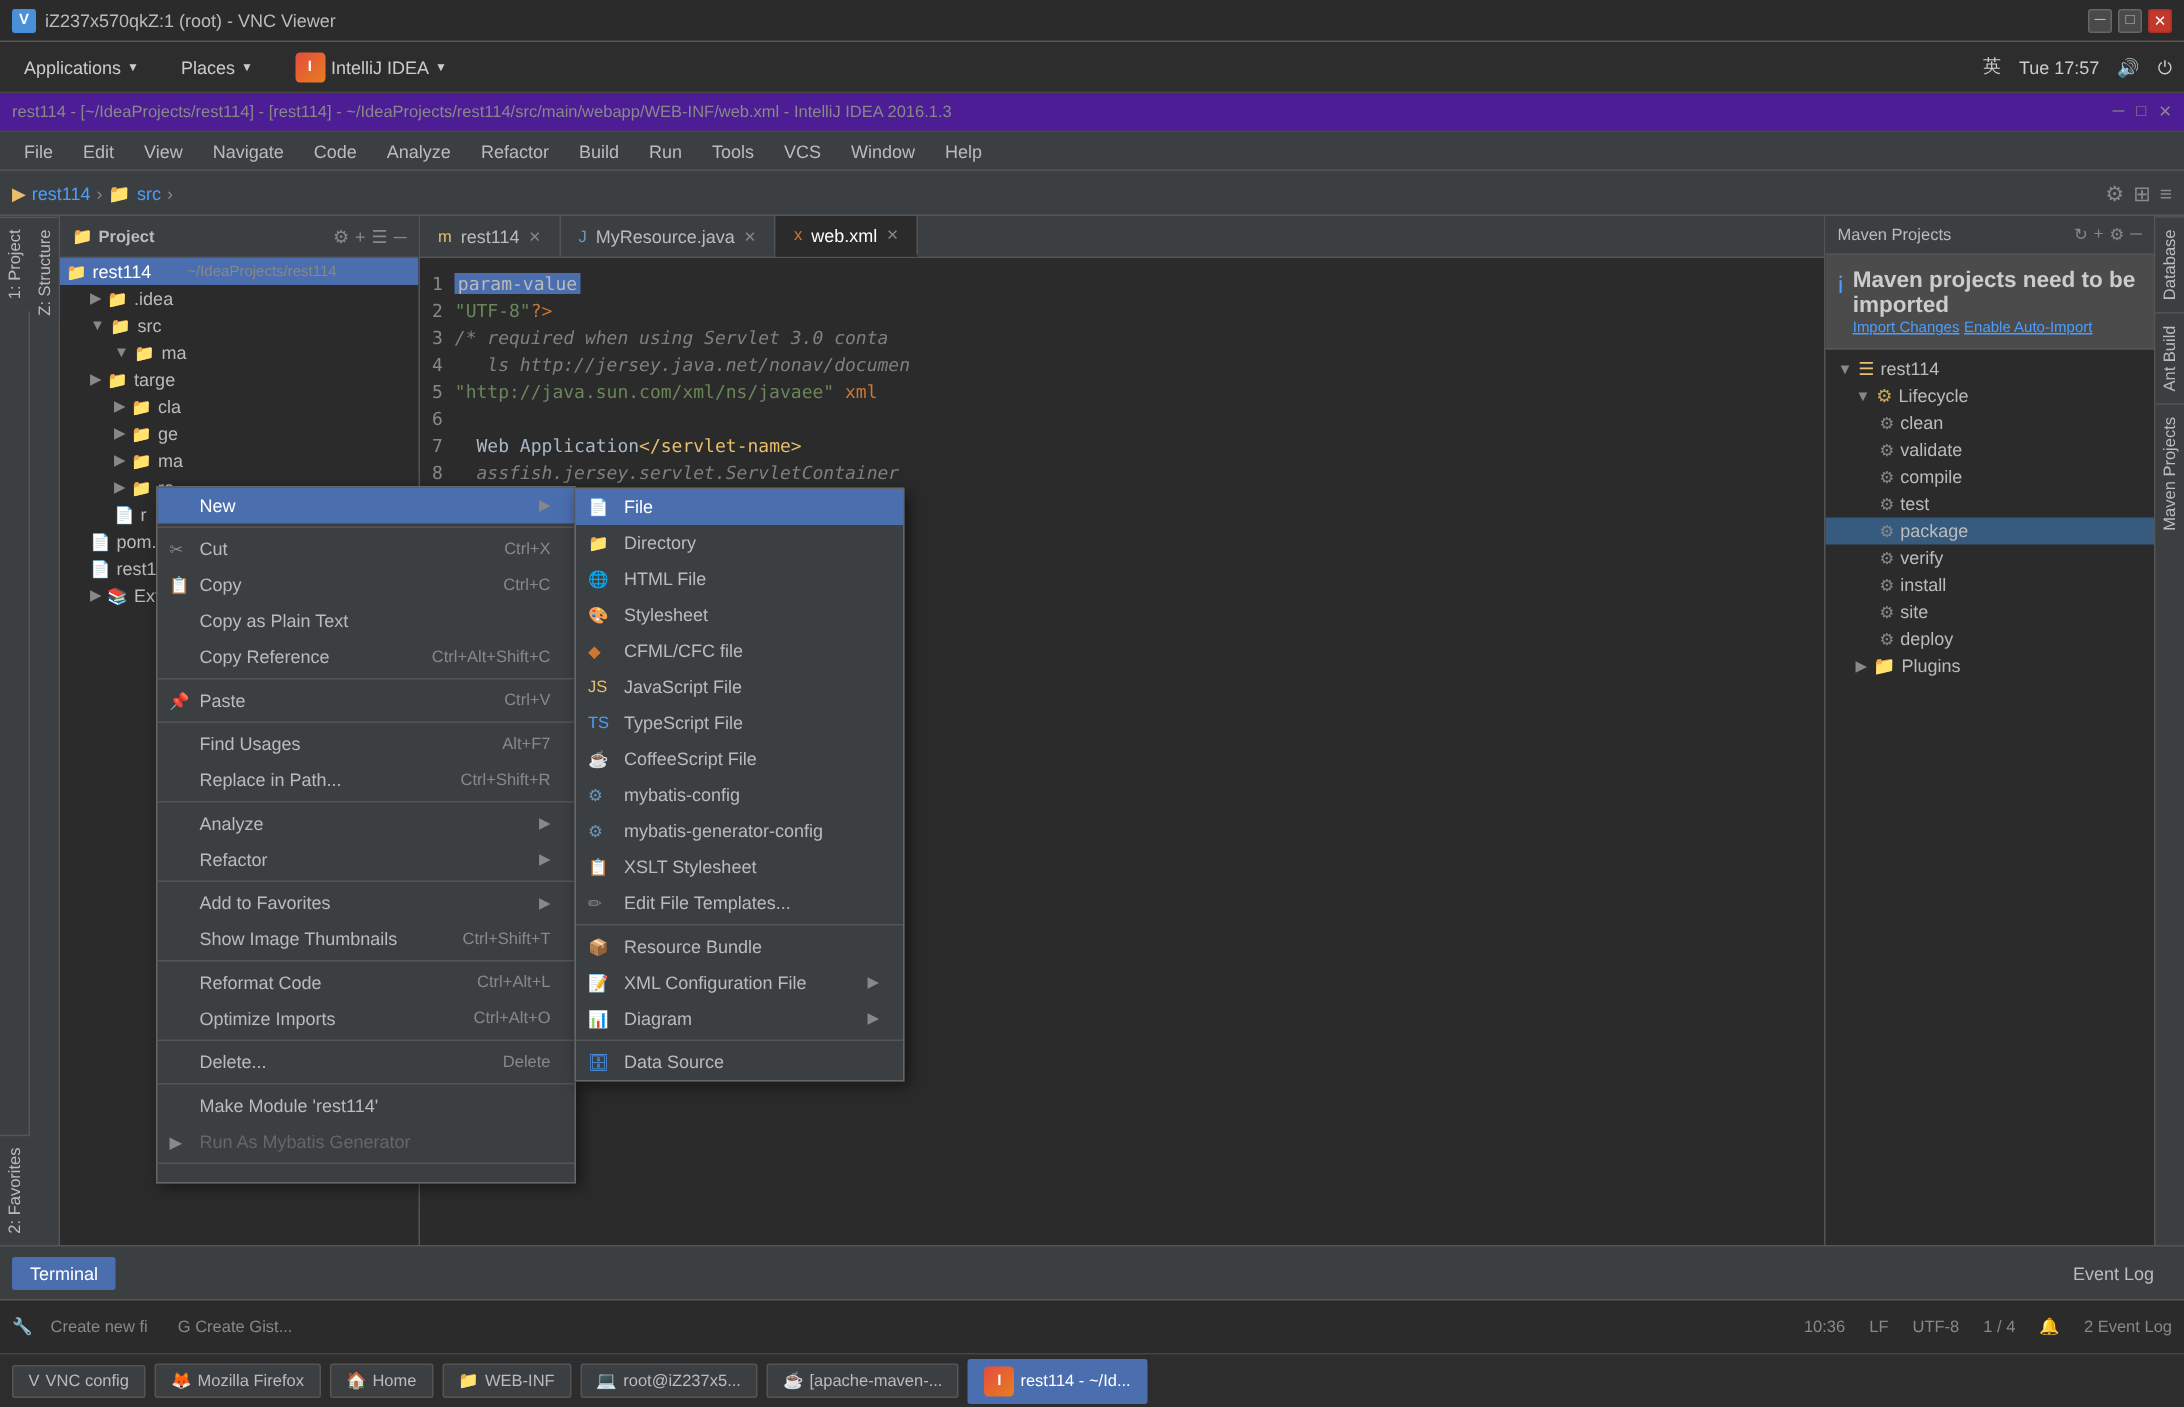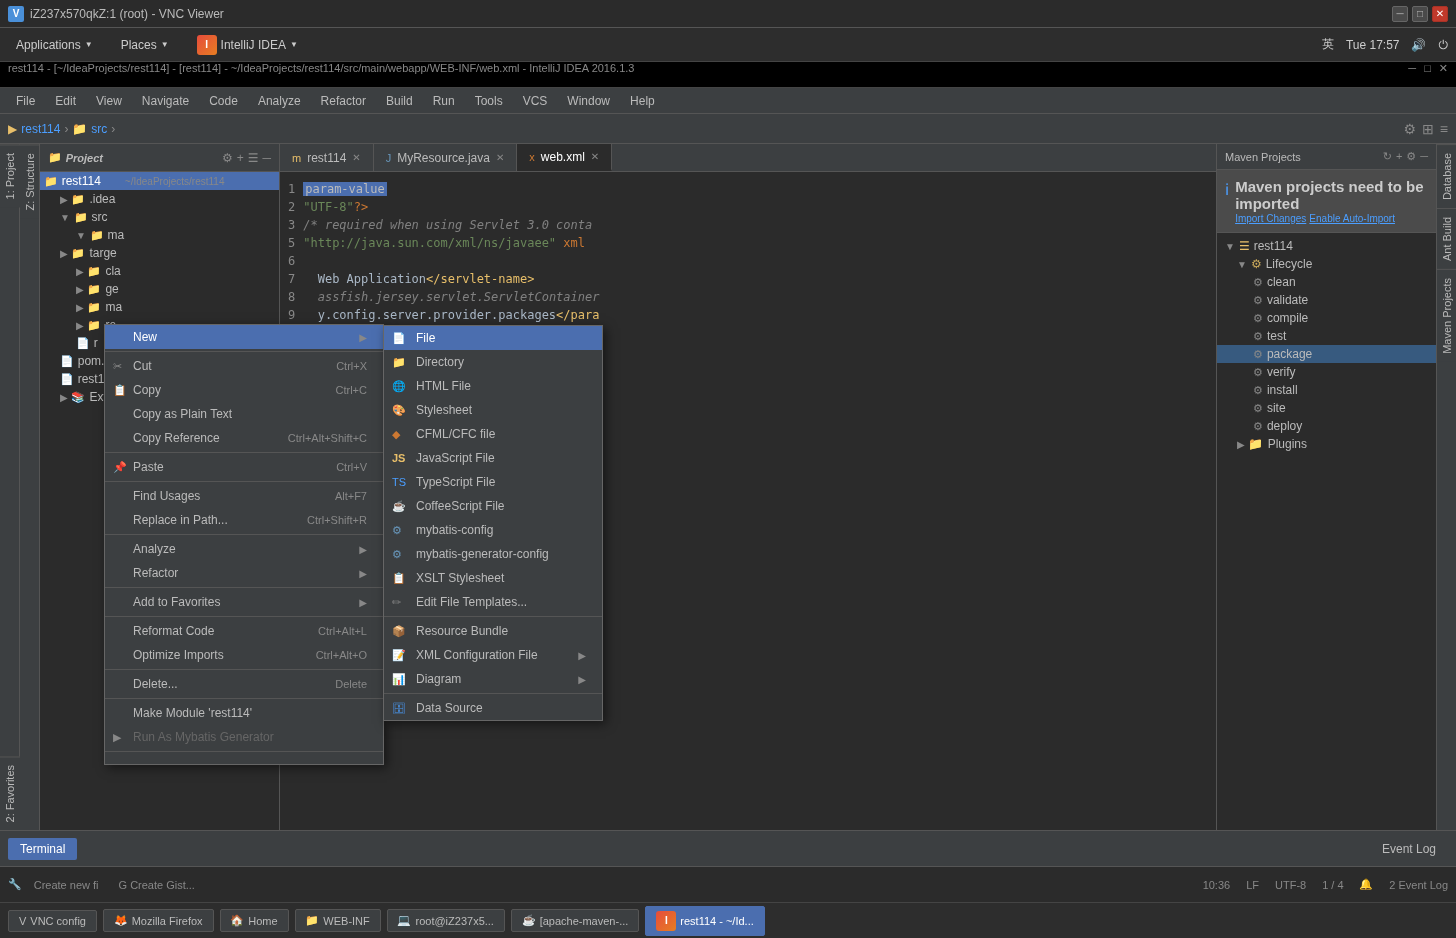--- a/index.html
+++ b/index.html
@@ -73,21 +73,21 @@
       background: #3c3f41;
       height: 28px;
       display: flex;
       align-items: center;
       padding: 0 8px;
       font-size: 11px;
       color: #bbbbbb;
       border-bottom: 1px solid #555;
       gap: 4px;
     }
-    .panel-title { font-weight: bold; font-style: italic; }
+    .panel-title { font-weight: bold; }
     .panel-controls { margin-left: auto; display: flex; gap: 4px; }
     .panel-btn { color: #888; cursor: pointer; font-size: 12px; }
     .tree-item { padding: 2px 4px; cursor: pointer; display: flex; align-items: center; gap: 4px; color: #bbbbbb; font-size: 12px; }
     .tree-item.highlighted { background: #4b6eaf; color: white; }
     .folder-icon { color: #c8a85b; font-size: 11px; }
     .file-icon { color: #6897bb; font-size: 11px; }
     .xml-icon { color: #cc7832; font-size: 11px; }
 
     
     .editor-area {
@@ -333,21 +333,21 @@
       <span class="arrow">▼</span>
     </div>
     <div class="taskbar-right">
       <span>英</span>
       <span>Tue 17:57</span>
       <span>🔊</span>
       <span>⏻</span>
     </div>
   </div>
 
-  <div style="background: #000000; height: 26px; display: flex; padding: 0 8px; font-size: 11px; color: #888; border-bottom: 1px solid #444;">
+  <div style="background: #4c1d95; height: 26px; display: flex; align-items: center; padding: 0 8px; font-size: 11px; color: #888; border-bottom: 1px solid #444;">
     <span>rest114 - [~/IdeaProjects/rest114] - [rest114] - ~/IdeaProjects/rest114/src/main/webapp/WEB-INF/web.xml - IntelliJ IDEA 2016.1.3</span>
     <div style="margin-left: auto; display: flex; gap: 8px;">
       <span>─</span>
       <span>□</span>
       <span>✕</span>
     </div>
   </div>
 
   <div class="menu-bar">
     <span class="menu-item">File</span>
@@ -488,20 +488,21 @@
           <span style="color:#cc7832;font-size:11px;">x</span>
           <span>web.xml</span>
           <span class="tab-close">✕</span>
         </div>
       </div>
 
       <div class="editor-content">
         <div class="code-line"><span style="color:#888;margin-right:8px;">1</span><span class="param-val">param-value</span></div>
         <div class="code-line"><span style="color:#888;margin-right:8px;">2</span><span class="str">"UTF-8"</span><span class="kw">?&gt;</span></div>
         <div class="code-line"><span style="color:#888;margin-right:8px;">3</span><span class="comment">/* required when using Servlet 3.0 conta</span></div>
+        <div class="code-line"><span style="color:#888;margin-right:8px;">4</span><span class="comment">   ls http://jersey.java.net/nonav/documen</span></div>
         <div class="code-line"><span style="color:#888;margin-right:8px;">5</span><span class="str">"http://java.sun.com/xml/ns/javaee"</span> <span class="kw">xml</span></div>
         <div class="code-line"><span style="color:#888;margin-right:8px;">6</span></div>
         <div class="code-line"><span style="color:#888;margin-right:8px;">7</span>  Web Application<span class="tag">&lt;/servlet-name&gt;</span></div>
         <div class="code-line"><span style="color:#888;margin-right:8px;">8</span>  <span class="comment">assfish.jersey.servlet.ServletContainer</span></div>
         <div class="code-line"><span style="color:#888;margin-right:8px;">9</span>  y.config.server.provider.packages<span class="tag">&lt;/para</span></div>
         <div class="code-line"><span style="color:#888;margin-right:8px;">10</span>  diandaxia<span class="tag">&lt;/param-value&gt;</span></div>
         <div class="code-line"><span style="color:#888;margin-right:8px;">11</span></div>
         <div class="code-line"><span style="color:#888;margin-right:8px;">12</span>  <span class="tag">&lt;load-on-startup&gt;</span></div>
         <div class="code-line"><span style="color:#888;margin-right:8px;">13</span></div>
         <div class="code-line"><span style="color:#888;margin-right:8px;">14</span>  Web Application<span class="tag">&lt;/servlet-name&gt;</span></div>
@@ -612,21 +613,21 @@
           </div>
           <div class="sub-item">
             <span class="sub-icon" style="color:#4b9eff;">🎨</span>
             <span>Stylesheet</span>
           </div>
           <div class="sub-item">
             <span class="sub-icon" style="color:#cc7832;">◆</span>
             <span>CFML/CFC file</span>
           </div>
           <div class="sub-item">
-            <span class="sub-icon" style="color:#e8bf6a;font-weight:bold;">JS</span>
+            <span class="sub-icon" style="color:#e8bf6a;">JS</span>
             <span>JavaScript File</span>
           </div>
           <div class="sub-item">
             <span class="sub-icon" style="color:#4b9eff;">TS</span>
             <span>TypeScript File</span>
           </div>
           <div class="sub-item">
             <span class="sub-icon" style="color:#cc7832;">☕</span>
             <span>CoffeeScript File</span>
           </div>
@@ -708,20 +709,24 @@
         <span class="ctx-arrow">▶</span>
       </div>
       <div class="ctx-item">
         <span>Refactor</span>
         <span class="ctx-arrow">▶</span>
       </div>
       <div style="height:1px;background:#555;margin:2px 0;"></div>
       <div class="ctx-item">
         <span>Add to Favorites</span>
         <span class="ctx-arrow">▶</span>
+      </div>
+      <div class="ctx-item">
+        <span>Show Image Thumbnails</span>
+        <span class="ctx-shortcut">Ctrl+Shift+T</span>
       </div>
       <div style="height:1px;background:#555;margin:2px 0;"></div>
       <div class="ctx-item">
         <span>Reformat Code</span>
         <span class="ctx-shortcut">Ctrl+Alt+L</span>
       </div>
       <div class="ctx-item">
         <span>Optimize Imports</span>
         <span class="ctx-shortcut">Ctrl+Alt+O</span>
       </div>

